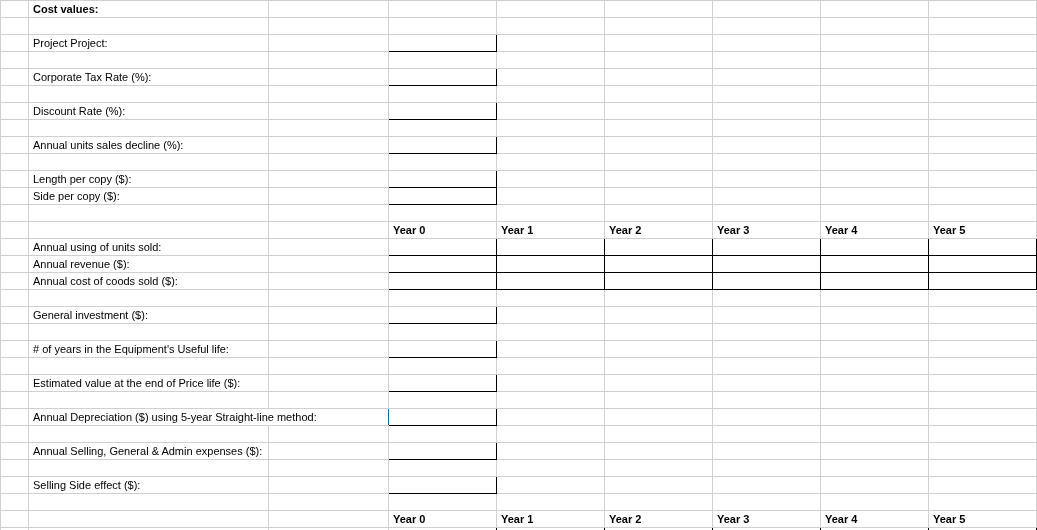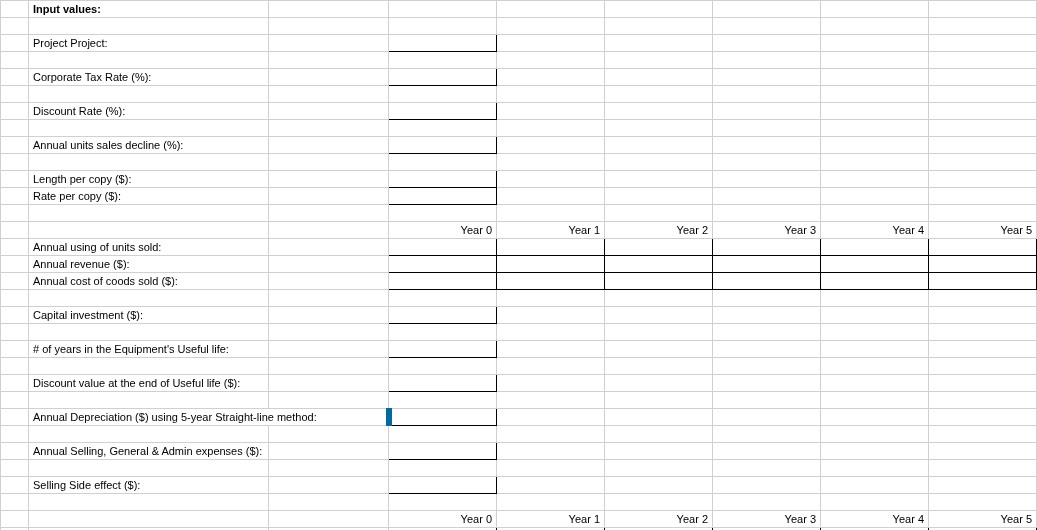--- a/index.html
+++ b/index.html
@@ -24,38 +24,38 @@
     vertical-align: middle;
     white-space: nowrap;
     overflow: hidden;
   }
   td.col-a { width: 28px; }
   td.col-b { width: 240px; }
   td.col-c { width: 120px; }
   td.col-d, td.col-e, td.col-f, td.col-g, td.col-h, td.col-i { width: 108px; }
   td.col-j { width: 20px; }
   .bold { font-weight: bold; }
-  .right { text-align: right; }
+  .right { text-align: left; font-weight: bold; }
   .bordered {
     border: 1px solid #000;
   }
   .input-box {
     border: 1px solid #000;
     background: #fff;
   }
 </style>
 </head>
 <body>
 
 <table>
 
   <tbody>
       <tr>
     <td class="col-a"></td>
-    <td class="col-b bold">Input values:</td>
+    <td class="col-b bold">Cost values:</td>
     <td class="col-c"></td>
         <td class="col-d"></td>
         <td class="col-e"></td>
         <td class="col-f"></td>
         <td class="col-g"></td>
         <td class="col-h"></td>
         <td class="col-i"></td>
         <td class="col-j"></td>
   </tr>
   <tr>
@@ -179,21 +179,21 @@
     <td class="col-e"></td>
         <td class="col-f"></td>
         <td class="col-g"></td>
         <td class="col-h"></td>
         <td class="col-i"></td>
         <td class="col-j"></td>
   </tr>
 
   <tr>
     <td class="col-a"></td>
-    <td class="col-b">Rate per copy ($):</td>
+    <td class="col-b">Side per copy ($):</td>
     <td class="col-c"></td>
     <td class="col-d input-box"></td>
     <td class="col-e"></td>
         <td class="col-f"></td>
         <td class="col-g"></td>
         <td class="col-h"></td>
         <td class="col-i"></td>
         <td class="col-j"></td>
   </tr>
   <tr>
@@ -268,21 +268,21 @@
         <td class="col-e"></td>
         <td class="col-f"></td>
         <td class="col-g"></td>
         <td class="col-h"></td>
         <td class="col-i"></td>
         <td class="col-j"></td>
       </tr>
 
   <tr>
     <td class="col-a"></td>
-    <td class="col-b">Capital investment ($):</td>
+    <td class="col-b">General investment ($):</td>
     <td class="col-c"></td>
     <td class="col-d input-box"></td>
     <td class="col-e"></td>
         <td class="col-f"></td>
         <td class="col-g"></td>
         <td class="col-h"></td>
         <td class="col-i"></td>
         <td class="col-j"></td>
   </tr>
   <tr>
@@ -318,46 +318,46 @@
         <td class="col-e"></td>
         <td class="col-f"></td>
         <td class="col-g"></td>
         <td class="col-h"></td>
         <td class="col-i"></td>
         <td class="col-j"></td>
       </tr>
 
   <tr>
     <td class="col-a"></td>
-    <td class="col-b">Discount value at the end of Useful life ($):</td>
-    <td class="col-c"></td>
-    <td class="col-d input-box"></td>
-    <td class="col-e"></td>
-        <td class="col-f"></td>
-        <td class="col-g"></td>
-        <td class="col-h"></td>
-        <td class="col-i"></td>
-        <td class="col-j"></td>
-  </tr>
-  <tr>
-        <td class="col-a"></td>
-        <td class="col-b"></td>
-        <td class="col-c"></td>
-        <td class="col-d"></td>
-        <td class="col-e"></td>
-        <td class="col-f"></td>
-        <td class="col-g"></td>
-        <td class="col-h"></td>
-        <td class="col-i"></td>
-        <td class="col-j"></td>
-      </tr>
-
-  <tr>
-    <td class="col-a"></td>
-    <td class="col-b" colspan="2" style="border-right:6px solid #0369a1">Annual Depreciation ($) using 5-year Straight-line method:</td>
+    <td class="col-b">Estimated value at the end of Price life ($):</td>
+    <td class="col-c"></td>
+    <td class="col-d input-box"></td>
+    <td class="col-e"></td>
+        <td class="col-f"></td>
+        <td class="col-g"></td>
+        <td class="col-h"></td>
+        <td class="col-i"></td>
+        <td class="col-j"></td>
+  </tr>
+  <tr>
+        <td class="col-a"></td>
+        <td class="col-b"></td>
+        <td class="col-c"></td>
+        <td class="col-d"></td>
+        <td class="col-e"></td>
+        <td class="col-f"></td>
+        <td class="col-g"></td>
+        <td class="col-h"></td>
+        <td class="col-i"></td>
+        <td class="col-j"></td>
+      </tr>
+
+  <tr>
+    <td class="col-a"></td>
+    <td class="col-b" colspan="2" style="border-right:1px solid #0369a1">Annual Depreciation ($) using 5-year Straight-line method:</td>
     <td class="col-d input-box"></td>
     <td class="col-e"></td>
         <td class="col-f"></td>
         <td class="col-g"></td>
         <td class="col-h"></td>
         <td class="col-i"></td>
         <td class="col-j"></td>
   </tr>
   <tr>
         <td class="col-a"></td>

